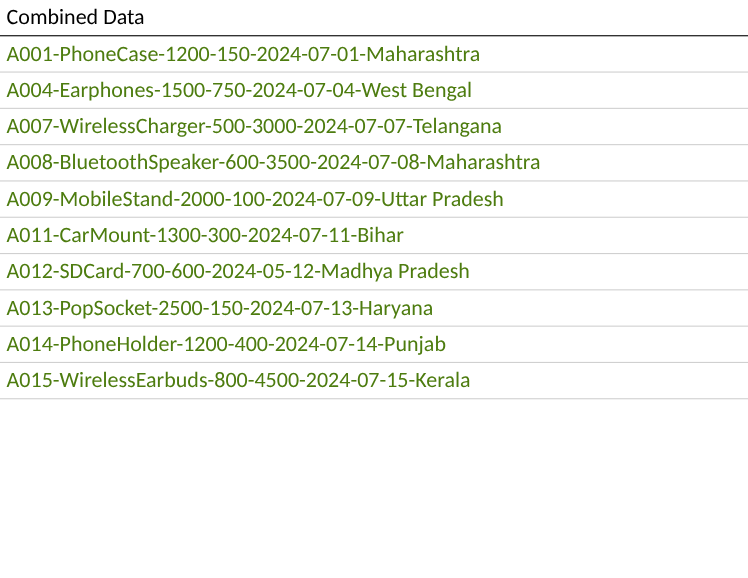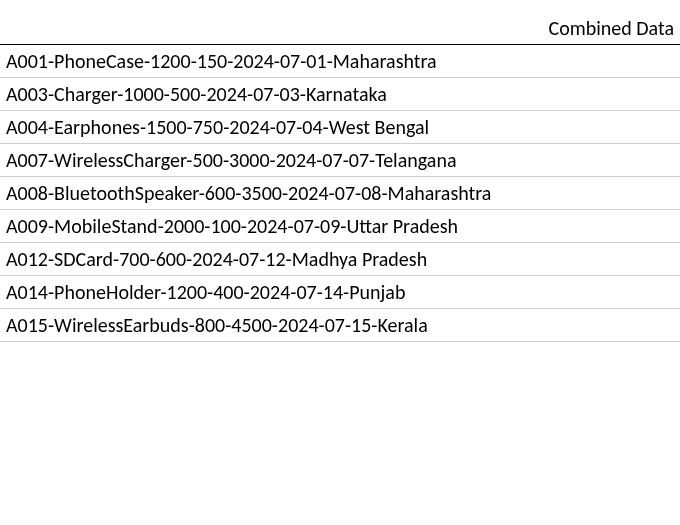--- a/index.html
+++ b/index.html
@@ -13,39 +13,39 @@
       background: #ffffff;
       width: 680px;
       height: 525px;
       overflow: hidden;
     }
     .table {
       width: 100%;
     }
     .header-row {
       border-bottom: 1px solid #000000;
-      padding: 16px 6px 4px 6px;
+      padding: 4px 6px 4px 6px;
       color: #000000;
-      text-align: right;
     }
     .data-row {
       border-bottom: 1px solid #d0d0d0;
       padding: 4px 18px 4px 6px;
-      color: #000000;
+      color: #4d7c0f;
       white-space: nowrap;
     }
   </style>
 </head>
 <body>
 
 <div class="table">
   <div class="header-row">Combined Data</div>
   <div class="data-row">A001-PhoneCase-1200-150-2024-07-01-Maharashtra</div>
-  <div class="data-row">A003-Charger-1000-500-2024-07-03-Karnataka</div>
   <div class="data-row">A004-Earphones-1500-750-2024-07-04-West Bengal</div>
   <div class="data-row">A007-WirelessCharger-500-3000-2024-07-07-Telangana</div>
   <div class="data-row">A008-BluetoothSpeaker-600-3500-2024-07-08-Maharashtra</div>
   <div class="data-row">A009-MobileStand-2000-100-2024-07-09-Uttar Pradesh</div>
-  <div class="data-row">A012-SDCard-700-600-2024-07-12-Madhya Pradesh</div>
+  <div class="data-row">A011-CarMount-1300-300-2024-07-11-Bihar</div>
+  <div class="data-row">A012-SDCard-700-600-2024-05-12-Madhya Pradesh</div>
+  <div class="data-row">A013-PopSocket-2500-150-2024-07-13-Haryana</div>
   <div class="data-row">A014-PhoneHolder-1200-400-2024-07-14-Punjab</div>
   <div class="data-row">A015-WirelessEarbuds-800-4500-2024-07-15-Kerala</div>
 
 </div>
 
 </body></html>

